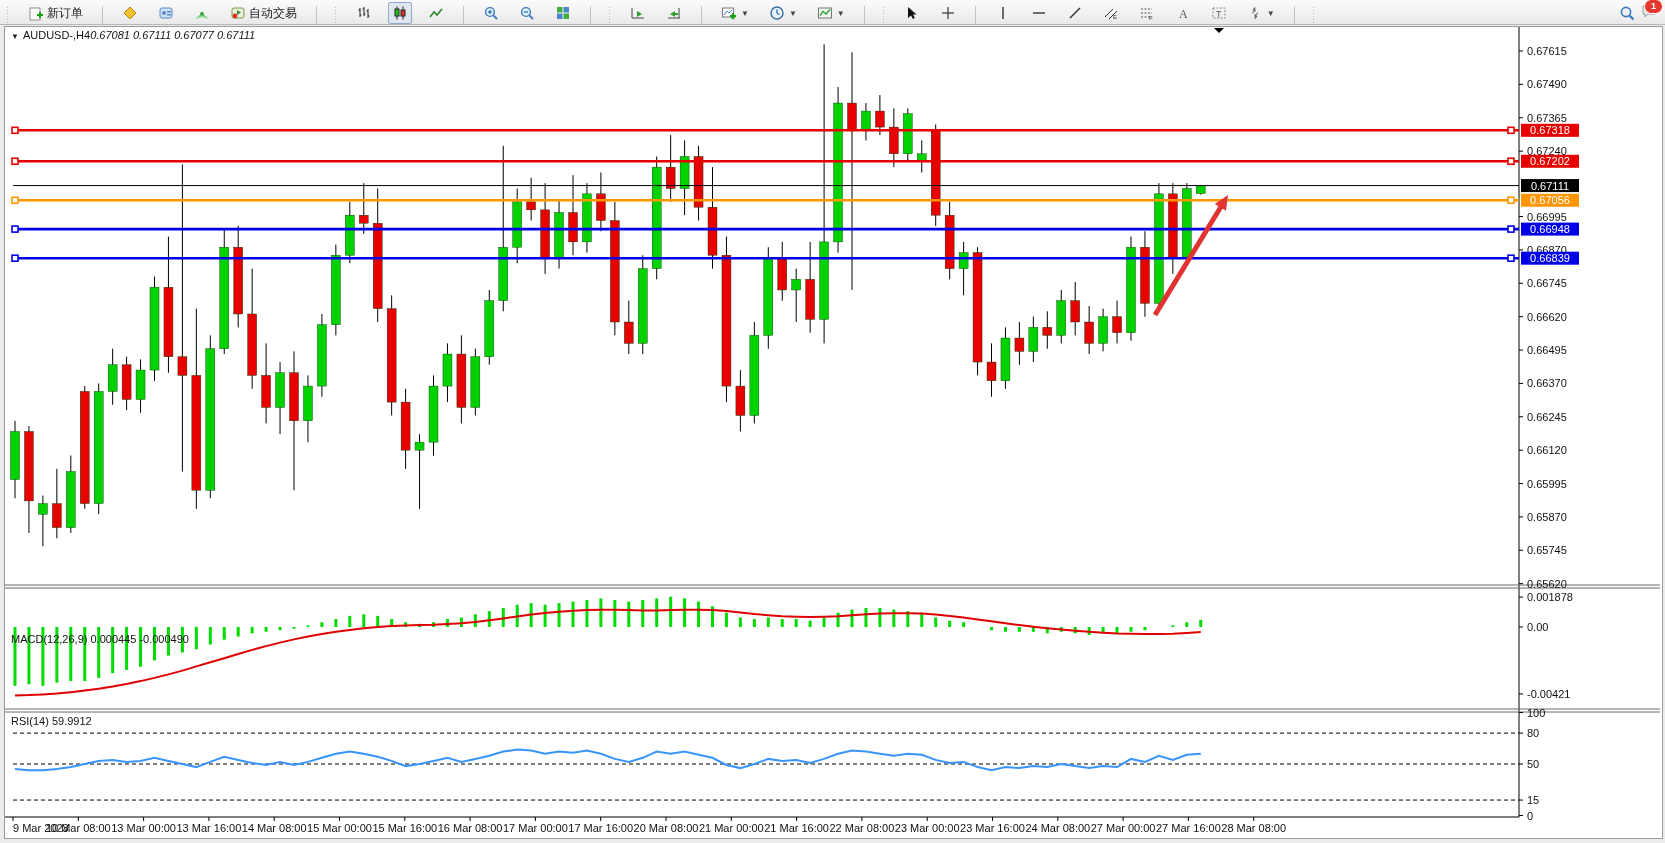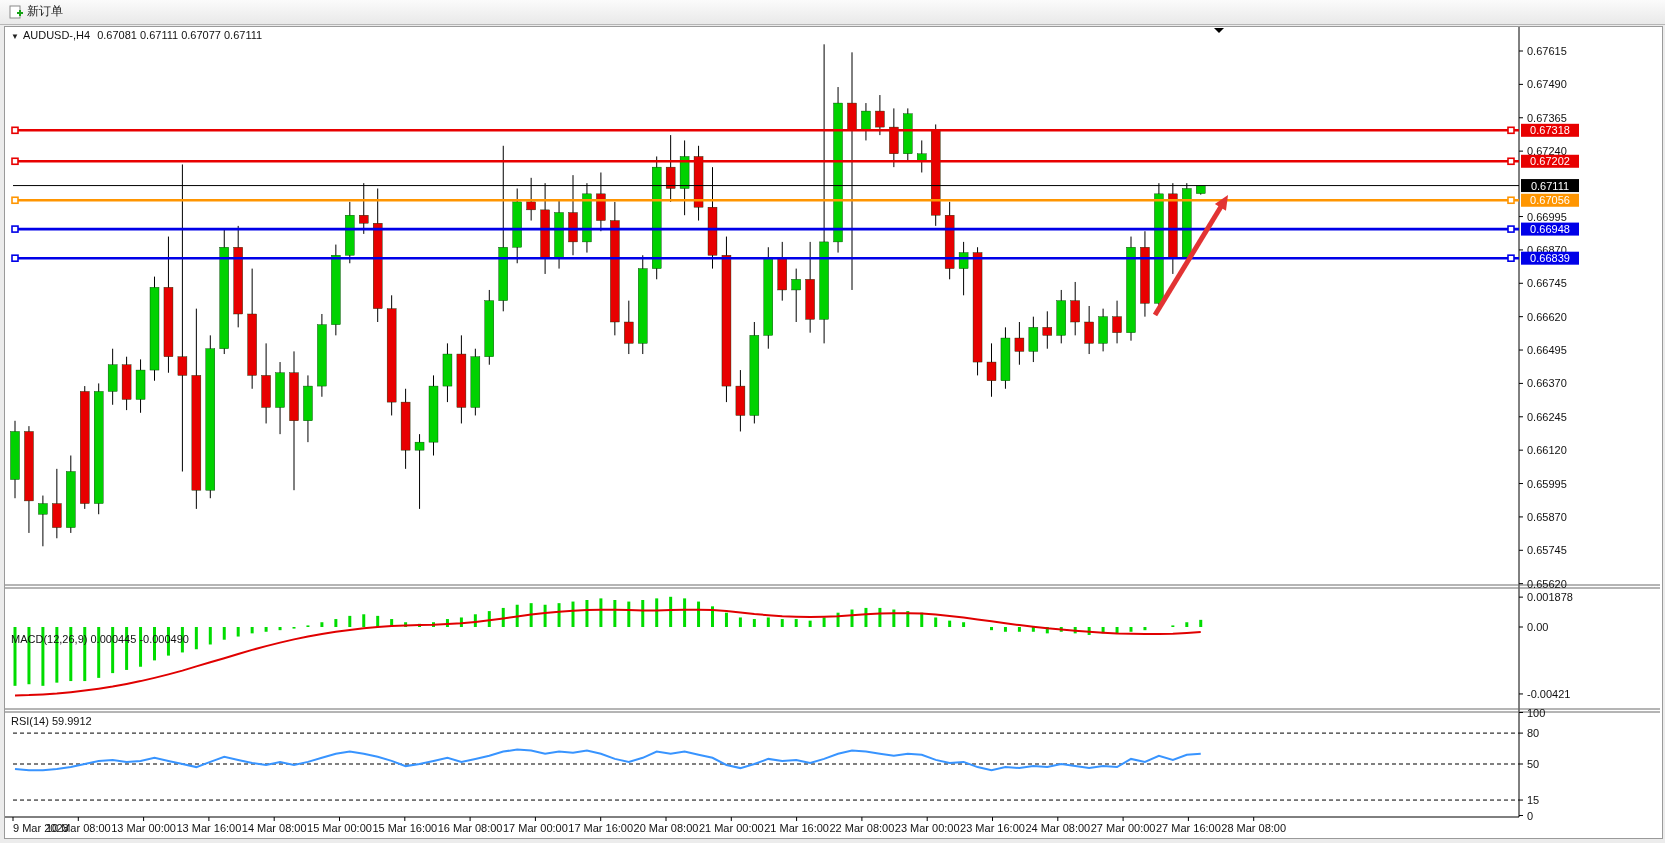--- a/index.html
+++ b/index.html
@@ -6,21 +6,21 @@
   body{
     width:1665px;height:843px;position:relative;overflow:hidden;
     background:#ececec;font-family:"Liberation Sans",sans-serif;
     -webkit-font-smoothing:antialiased;
   }
   
   .toolbar{
     position:absolute;left:0;top:0;right:0;height:24px;
     background:linear-gradient(#fbfbfb,#e9e9e9);
     border-bottom:1px solid #b6b6b6;
-    display:flex;align-items:flex-start;padding:0 4px;gap:2px;white-space:nowrap;flex-direction:column;
+    display:flex;align-items:flex-end;padding:0 4px;gap:12px;white-space:nowrap;
   }
   .tb-btn{
     display:inline-flex;align-items:center;gap:3px;height:20px;padding:0 3px;
     border:1px solid transparent;border-radius:2px;font-size:12px;color:#222;cursor:default;
   }
   .tb-btn.pressed{background:#dfe6ee;border:1px solid #8faacb;}
   .sep{width:1px;height:18px;background:#c3c3c3;margin:0 3px;}
   .grip{width:4px;height:18px;margin:0 2px;
     background-image:radial-gradient(circle,#b9b9b9 34%,transparent 36%);
     background-size:3px 3px;}
@@ -42,21 +42,21 @@
   
   .chart-window{
     position:absolute;left:4px;top:26px;width:1657px;height:811px;
     background:#ffffff;border:1px solid #9a9a9a;
   }
   #chart-svg{position:absolute;left:0;top:0;}
   .overlay-label{
     position:absolute;font-size:11px;color:#111;z-index:5;letter-spacing:0;
   }
   .overlay-label .tri{font-size:8px;color:#222;margin-right:4px;}
-  .ohlc{margin-left:7px;}
+  .ohlc{font-style:italic;}
 </style>
 </head>
 <body>
 
 <div class="toolbar">
   <div class="grip"></div>
 
   <div class="tb-btn">
     <span class="icon">
       <svg width="15" height="15">

